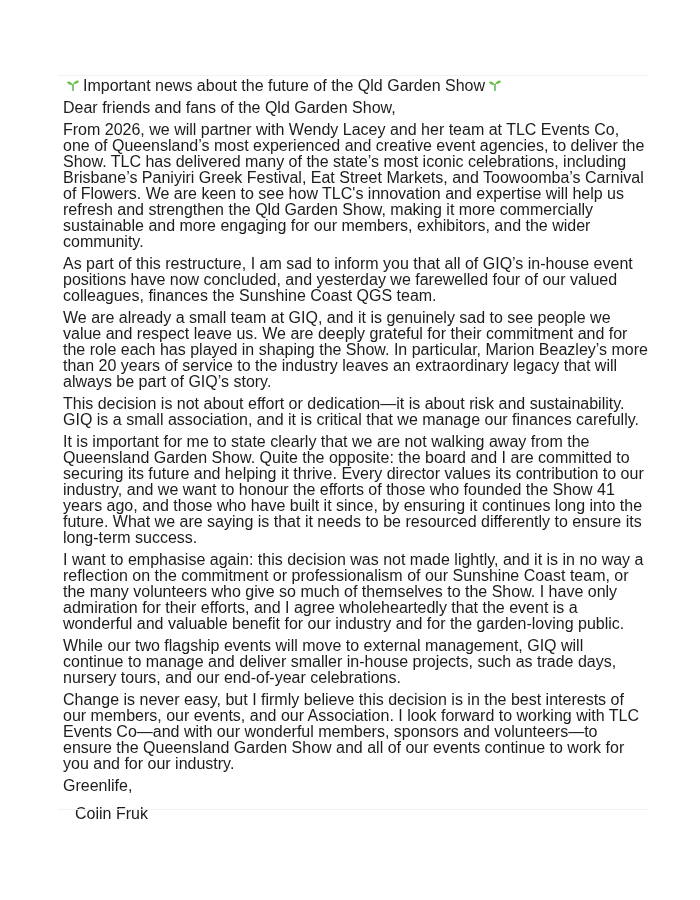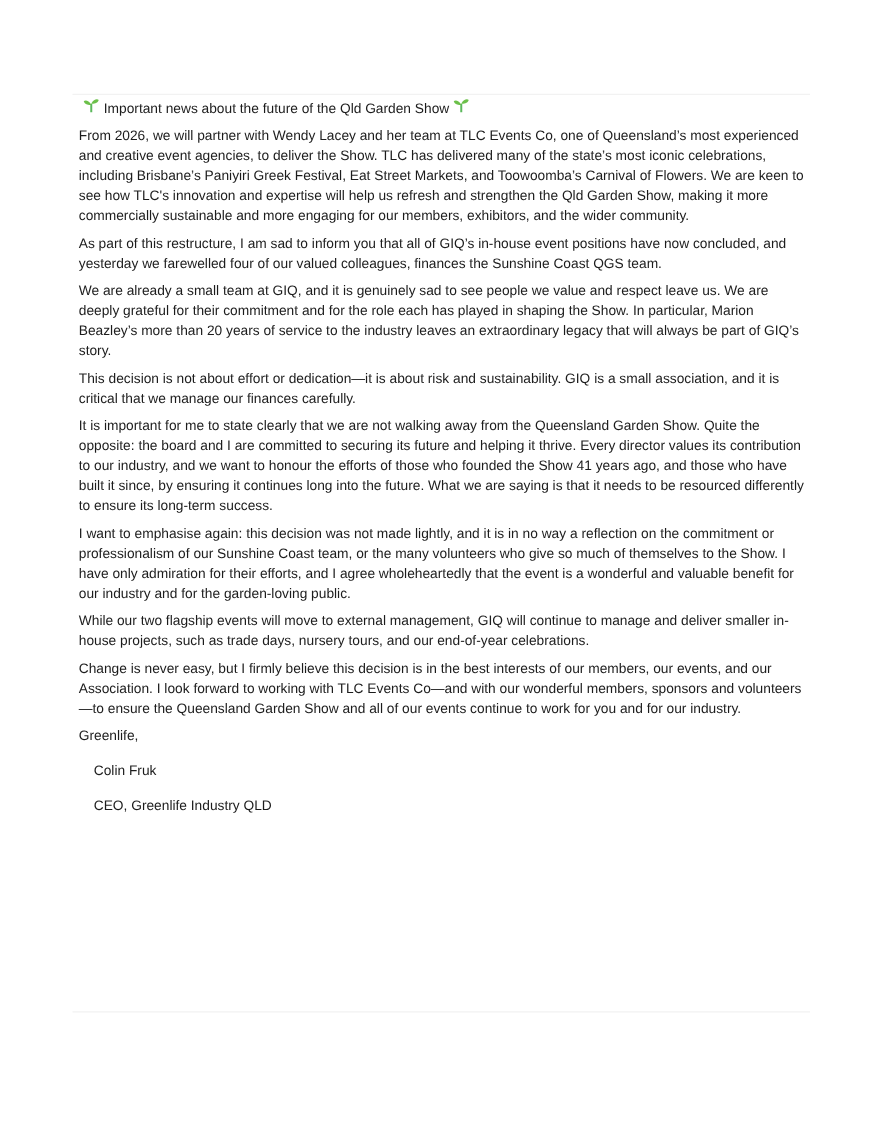--- a/index.html
+++ b/index.html
@@ -1,20 +1,20 @@
 <!DOCTYPE html>
 <html><head>
   <meta charset="utf-8">
   <style>
     html, body { margin: 0; padding: 0; background: #ffffff; }
     body { width: 700px; height: 900px; position: relative; overflow: hidden; }
     .doc {
       position: absolute; left: 63px; top: 76px; width: 585px;
       font-family: "Liberation Sans", sans-serif;
-      font-size: 11px; line-height: 16px; color: #1c1c1c;
+      font-size: 16px; line-height: 16px; color: #1c1c1c;
     }
     .rule-top { position: absolute; left: 58px; top: 75px; width: 590px; height: 1px; background: #f2f2f2; }
     .rule-bottom { position: absolute; left: 58px; top: 809px; width: 590px; height: 1px; background: #f2f2f2; }
     .title { margin: 2px 0 6px 0; display: flex; align-items: center; }
     .sprout { color: #5cb85c; font-weight: bold; margin: 0 3px; display: inline-block; }
     p { margin: 0 0 6px 0; }
     .link { color: #1565c0; font-weight: bold; text-decoration: none; }
     .sig p { margin: 12px; }
   </style>
 </head>
@@ -34,28 +34,28 @@
     <span>Important news about the future of the Qld Garden Show</span>
     <span class="sprout">
       <svg width="14" height="12" viewBox="0 0 14 12">
           <path d="M7 12 V5" stroke="#5cb85c" stroke-width="1.6" fill="none"></path>
           <path d="M7 6 C5 2 2 2 1 3 C2 6 5 6 7 6Z" fill="#6cc04a"></path>
           <path d="M7 5 C9 1 12 1 13 2 C12 5 9 5 7 5Z" fill="#6cc04a"></path>
         </svg>
     </span>
   </div>
 
+  <p>Dear friends and fans of the Qld Garden Show,</p>
   <p>From 2026, we will partner with Wendy Lacey and her team at TLC Events Co, one of Queensland’s most experienced and creative event agencies, to deliver the Show. TLC has delivered many of the state’s most iconic celebrations, including Brisbane’s Paniyiri Greek Festival, Eat Street Markets, and Toowoomba’s Carnival of Flowers. We are keen to see how TLC's innovation and expertise will help us refresh and strengthen the Qld Garden Show, making it more commercially sustainable and more engaging for our members, exhibitors, and the wider community.</p>
   <p>As part of this restructure, I am sad to inform you that all of GIQ’s in-house event positions have now concluded, and yesterday we farewelled four of our valued colleagues, finances the Sunshine Coast QGS team.</p>
   <p>We are already a small team at GIQ, and it is genuinely sad to see people we value and respect leave us. We are deeply grateful for their commitment and for the role each has played in shaping the Show. In particular, Marion Beazley’s more than 20 years of service to the industry leaves an extraordinary legacy that will always be part of GIQ’s story.</p>
   <p>This decision is not about effort or dedication—it is about risk and sustainability. GIQ is a small association, and it is critical that we manage our finances carefully.</p>
   <p>It is important for me to state clearly that we are not walking away from the Queensland Garden Show. Quite the opposite: the board and I are committed to securing its future and helping it thrive. Every director values its contribution to our industry, and we want to honour the efforts of those who founded the Show 41 years ago, and those who have built it since, by ensuring it continues long into the future. What we are saying is that it needs to be resourced differently to ensure its long-term success.</p>
   <p>I want to emphasise again: this decision was not made lightly, and it is in no way a reflection on the commitment or professionalism of our Sunshine Coast team, or the many volunteers who give so much of themselves to the Show. I have only admiration for their efforts, and I agree wholeheartedly that the event is a wonderful and valuable benefit for our industry and for the garden-loving public.</p>
   <p>While our two flagship events will move to external management, GIQ will continue to manage and deliver smaller in-house projects, such as trade days, nursery tours, and our end-of-year celebrations.</p>
   <p>Change is never easy, but I firmly believe this decision is in the best interests of our members, our events, and our Association. I look forward to working with TLC Events Co—and with our wonderful members, sponsors and volunteers—to ensure the Queensland Garden Show and all of our events continue to work for you and for our industry.</p>
   <p>Greenlife,</p>
   <div class="sig">
     <p>Colin Fruk</p>
-    <p>CEO, Greenlife Industry QLD</p>
   </div>
 </div>
 
 <div class="rule-bottom"></div>
 
 </body></html>

